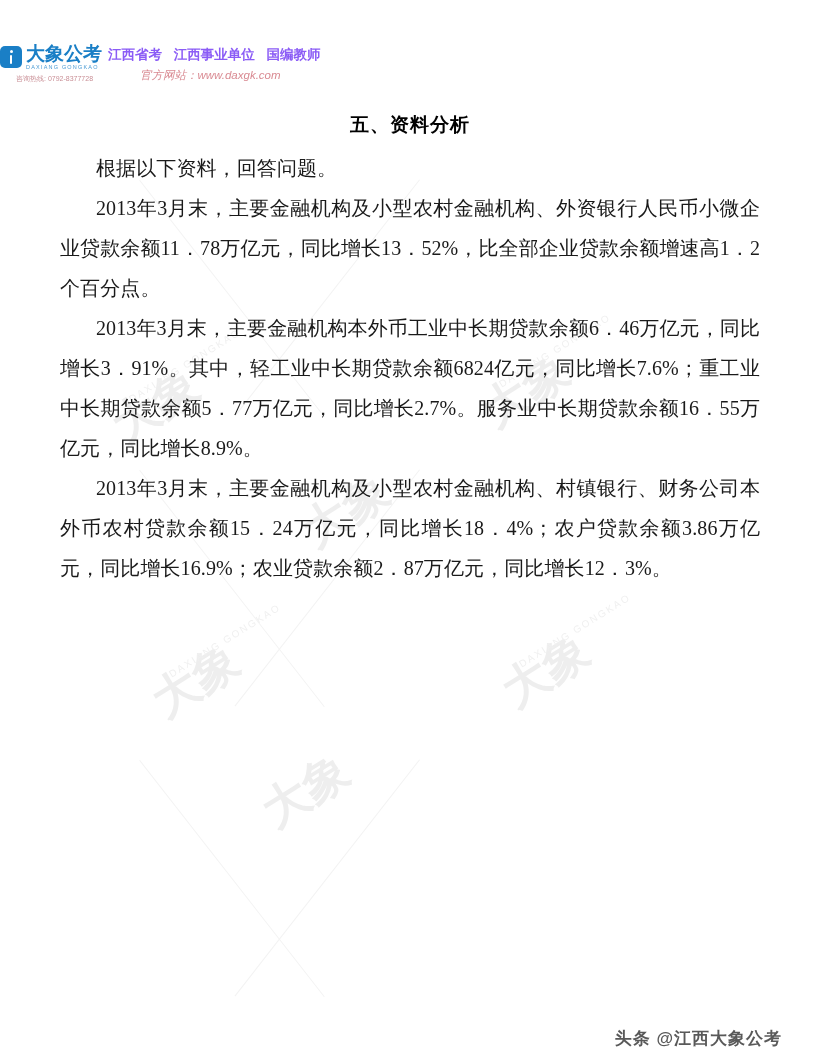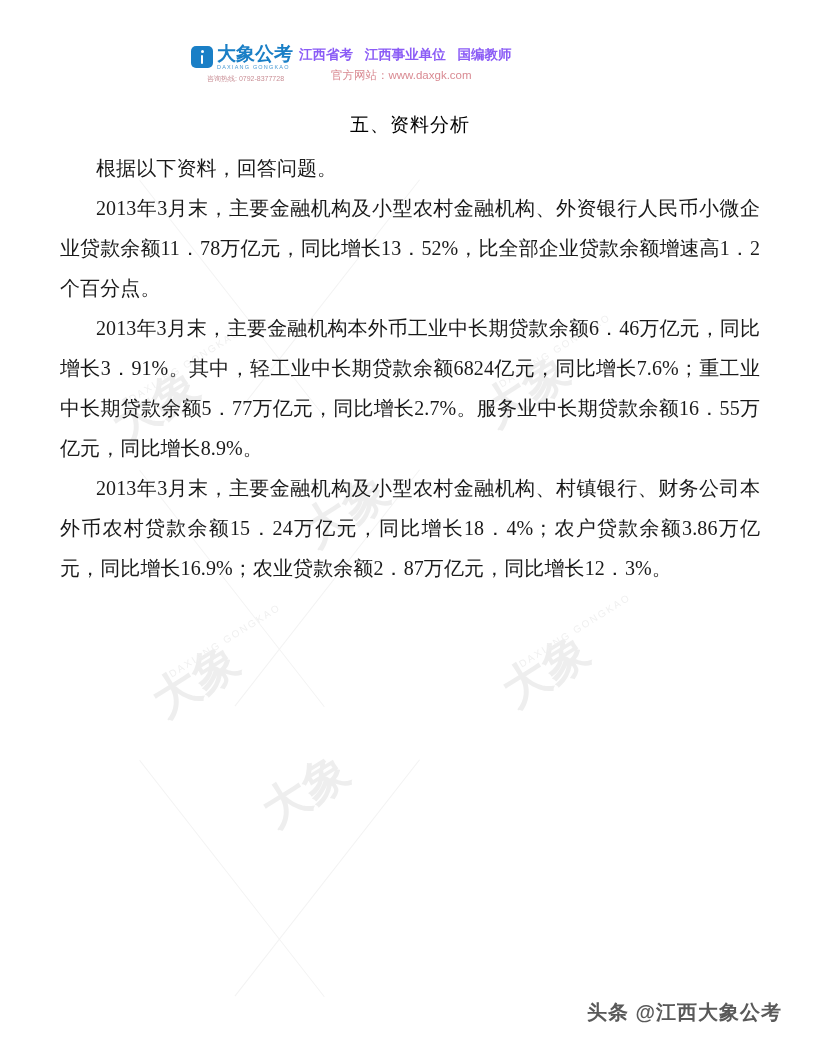--- a/index.html
+++ b/index.html
@@ -60,21 +60,20 @@
 
   
   .banner {
     position: absolute;
     left: 0;
     top: 38px;
     width: 712px;
     height: 60px;
     z-index: 5;
     display: flex;
-    justify-content: center;
   }
   .banner-inner {
     position: relative;
     width: 330px;
     height: 58px;
   }
   .logo-row {
     position: absolute;
     left: 0;
     top: 6px;
@@ -143,20 +142,21 @@
   .banner-tags span { margin-right: 8px; }
   .banner-tags span:last-child { margin-right: 0; }
   .banner-site {
     position: absolute;
     left: 140px;
     top: 30px;
     font-family: "Liberation Sans", sans-serif;
     font-size: 11.5px;
     color: #d98a92;
     white-space: nowrap;
+    font-style: italic;
   }
   .banner-hotline {
     position: absolute;
     left: 16px;
     top: 36px;
     font-family: "Liberation Sans", sans-serif;
     font-size: 7px;
     color: #c98f96;
     white-space: nowrap;
   }
@@ -172,21 +172,21 @@
   .line-d {
     font-size: 19px;
     line-height: 34px;
     text-indent: 22px;
     letter-spacing: 0.2px;
     margin: 0 0 8px 0;
   }
   .section-title {
     text-align: center;
     font-family: "Liberation Sans", sans-serif;
-    font-weight: normal;
+    font-weight: bold;
     font-size: 19px;
     letter-spacing: 1px;
     margin: 12px 0 10px 0;
     color: #000;
   }
   p.para {
     font-size: 20px;
     line-height: 40px;
     margin: 0;
     text-indent: 36px;
@@ -195,23 +195,23 @@
     letter-spacing: 0.1px;
   }
   p.para.q {
     text-indent: 36px;
   }
 
   
   .footer-wm {
     position: absolute;
     right: 34px;
-    bottom: 30px;
-    font-family: "Liberation Sans", sans-serif;
-    font-size: 20px;
+    bottom: 6px;
+    font-family: "Liberation Sans", sans-serif;
+    font-size: 17px;
     font-weight: bold;
     color: #3d3d3d;
     letter-spacing: 1px;
     z-index: 6;
     opacity: 0.85;
     white-space: nowrap;
     margin-left: 46px;
   }
 </style>
 </head>

